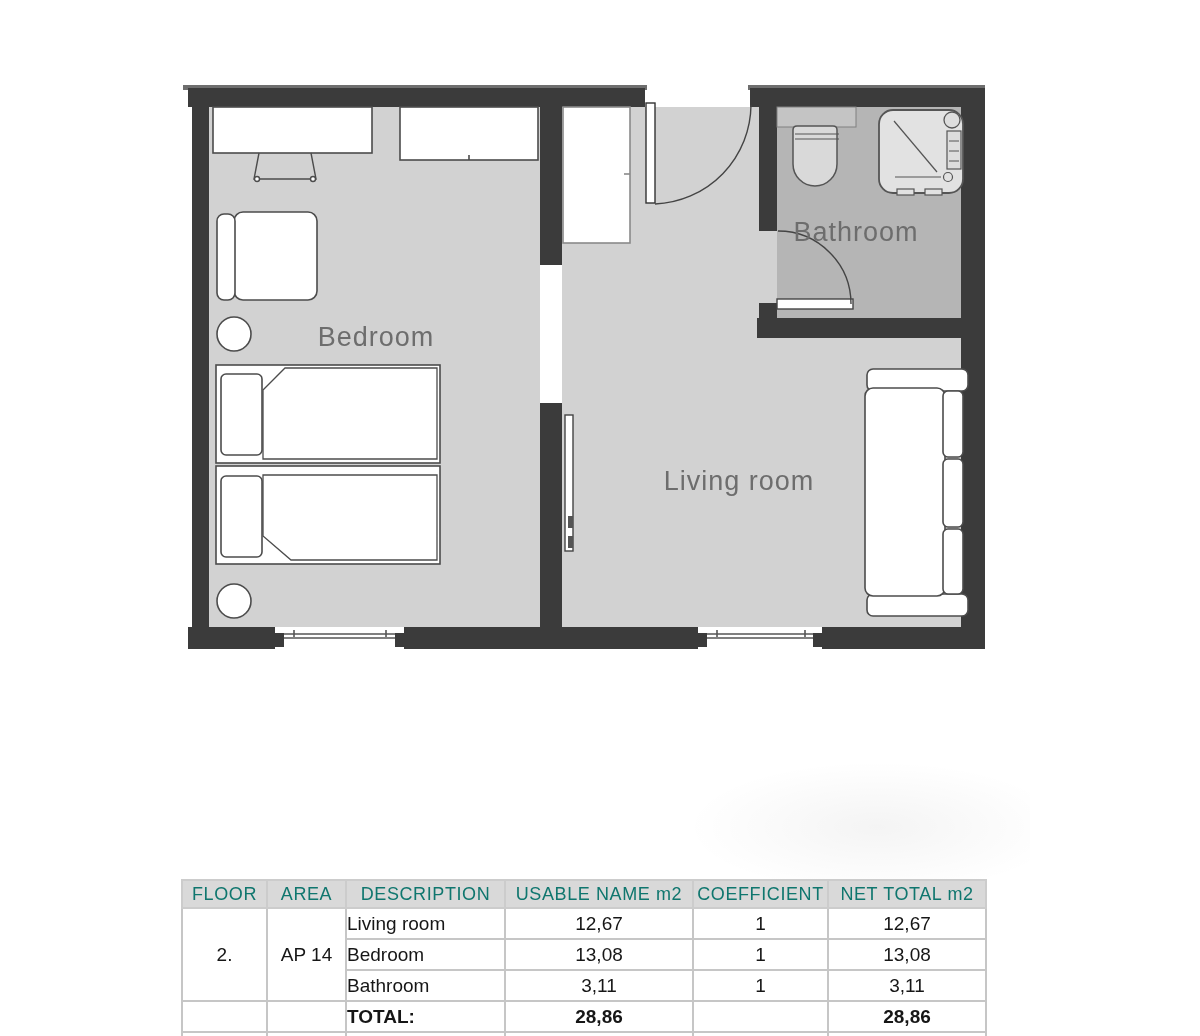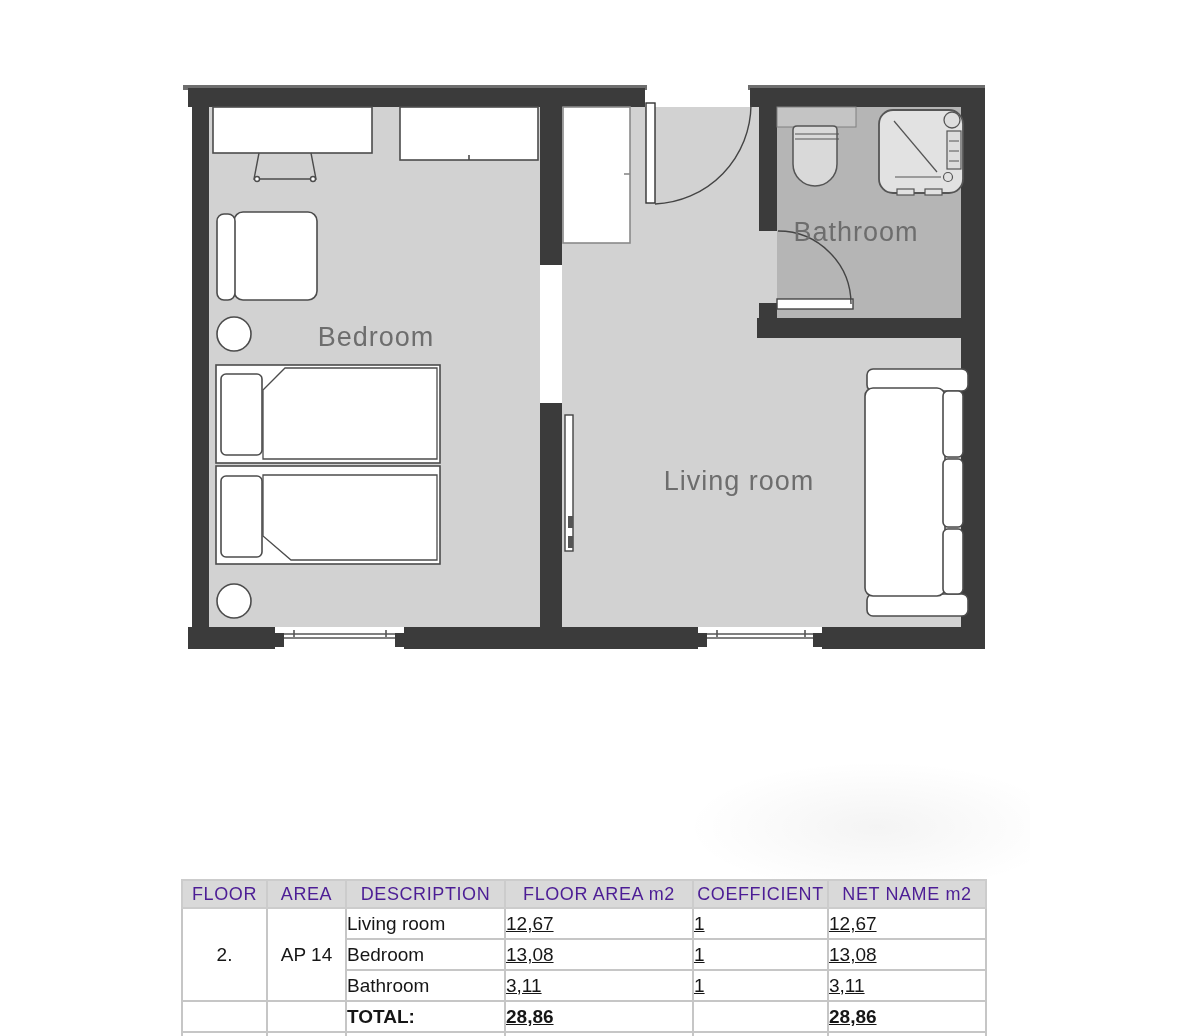--- a/index.html
+++ b/index.html
@@ -6,26 +6,26 @@
   body{width:1200px;height:1036px;font-family:"Liberation Sans",sans-serif;}
   .canvas{position:relative;width:1200px;height:1036px;background:#fff;overflow:hidden;}
   svg.plan{position:absolute;left:0;top:0;}
   svg.plan text{font-family:"Liberation Sans",sans-serif;fill:#6d6d6d;font-size:27px;letter-spacing:1px;}
   .smudge{position:absolute;left:690px;top:762px;width:340px;height:130px;
           background:radial-gradient(ellipse at 55% 50%, rgba(0,0,0,0.045), rgba(0,0,0,0.0) 72%);}
   
   table.areas{position:absolute;left:181px;top:879px;width:804px;border-collapse:collapse;table-layout:fixed;
               font-family:"Liberation Sans",sans-serif;}
   table.areas th, table.areas td{border:2px solid #c6c6c6;padding:0;overflow:hidden;white-space:nowrap;}
-  table.areas th{background:#d9d9d9;height:26px;font-weight:400;font-size:18px;color:#4c1d95;
+  table.areas th{background:#d9d9d9;height:26px;font-weight:400;font-size:18px;color:#0f766e;
                  letter-spacing:0.6px;border-color:#cccccc;}
   table.areas td{background:#ffffff;height:29px;font-size:19px;color:#161616;}
   td.ccell{text-align:center;}
   td.desc{text-align:left;padding-left:8px;}
-  td.num{text-align:left;padding-right:6px;text-decoration:underline;}
+  td.num{text-align:center;padding-right:6px;}
   tr.total td{font-weight:700;}
   tr.total td.empty{font-weight:400;}
   tr.sliver td{height:3px;}
 </style>
 </head>
 <body>
 
 <div class="canvas">
 
   <svg class="plan" width="1200" height="1036" viewBox="0 0 1200 1036">
@@ -162,23 +162,23 @@
         <col style="width:159px">
       <col style="width:188px">
         <col style="width:135px">
         <col style="width:158px">
     </colgroup>
     <thead>
       <tr>
         <th>FLOOR</th>
         <th>AREA</th>
         <th>DESCRIPTION</th>
-        <th>FLOOR AREA m2</th>
+        <th>USABLE NAME m2</th>
         <th>COEFFICIENT</th>
-        <th>NET NAME m2</th>
+        <th>NET TOTAL m2</th>
       </tr>
     </thead>
     <tbody>
       <tr>
         <td class="ccell" rowspan="3">2.</td>
         <td class="ccell" rowspan="3">AP 14</td>
         <td class="desc">Living room</td>
         <td class="num">12,67</td>
         <td class="num">1</td>
         <td class="num">12,67</td>

